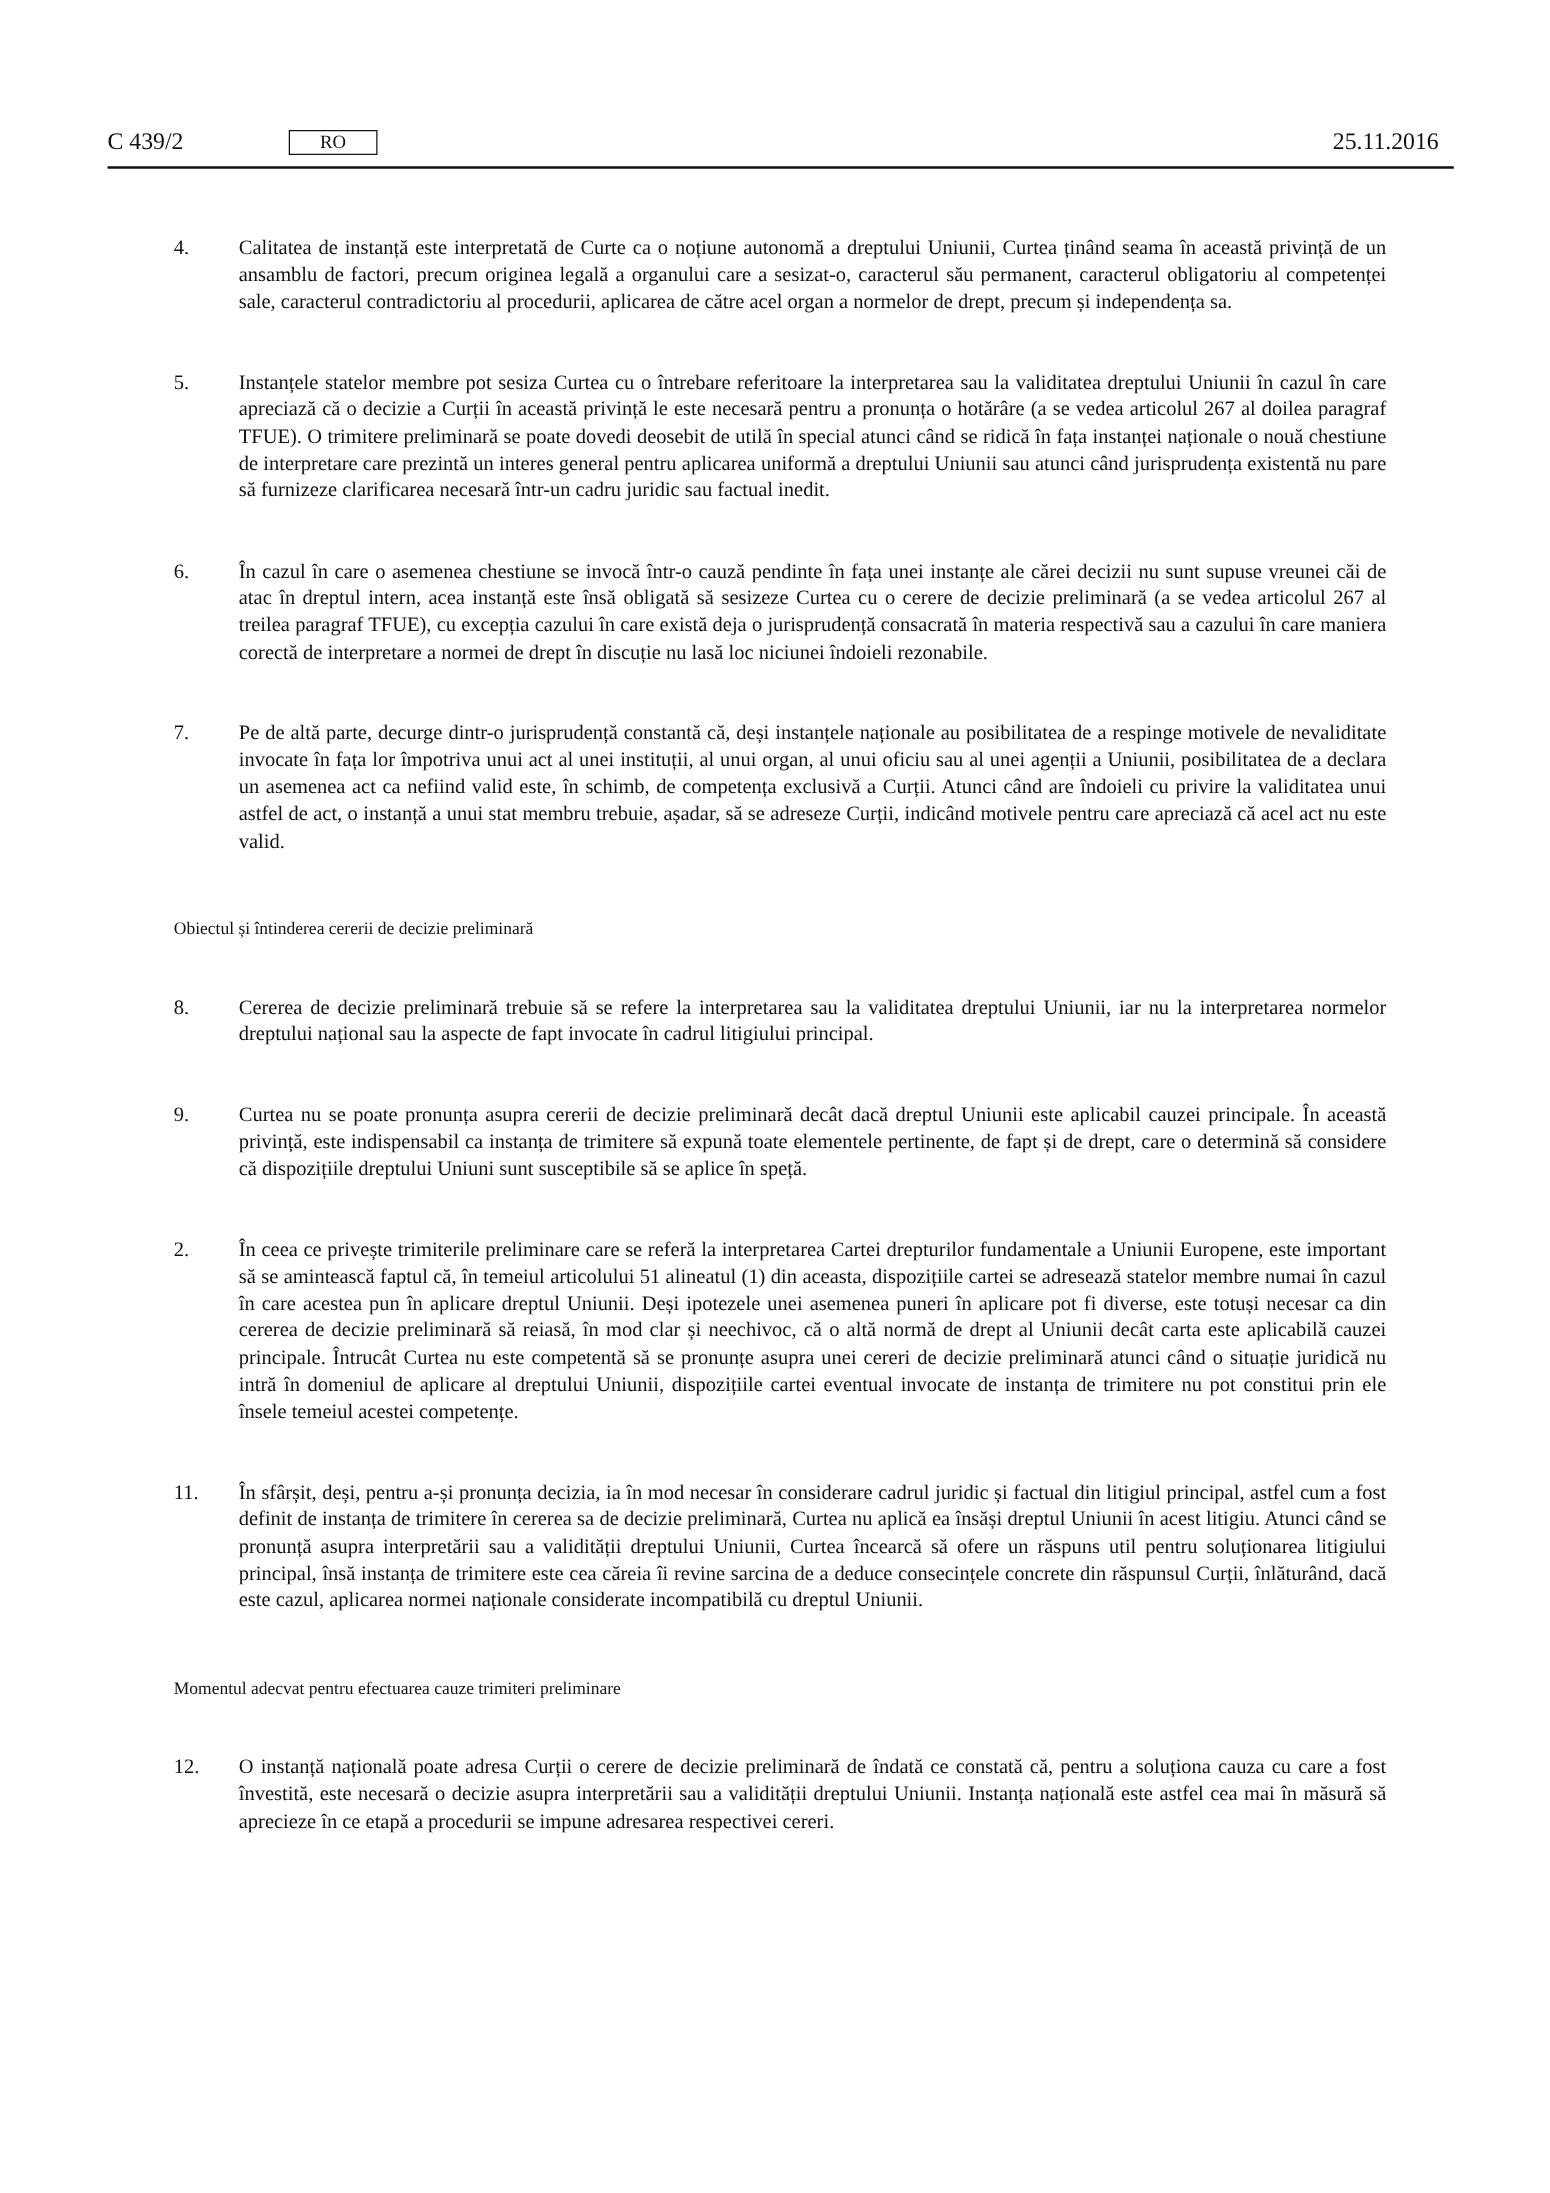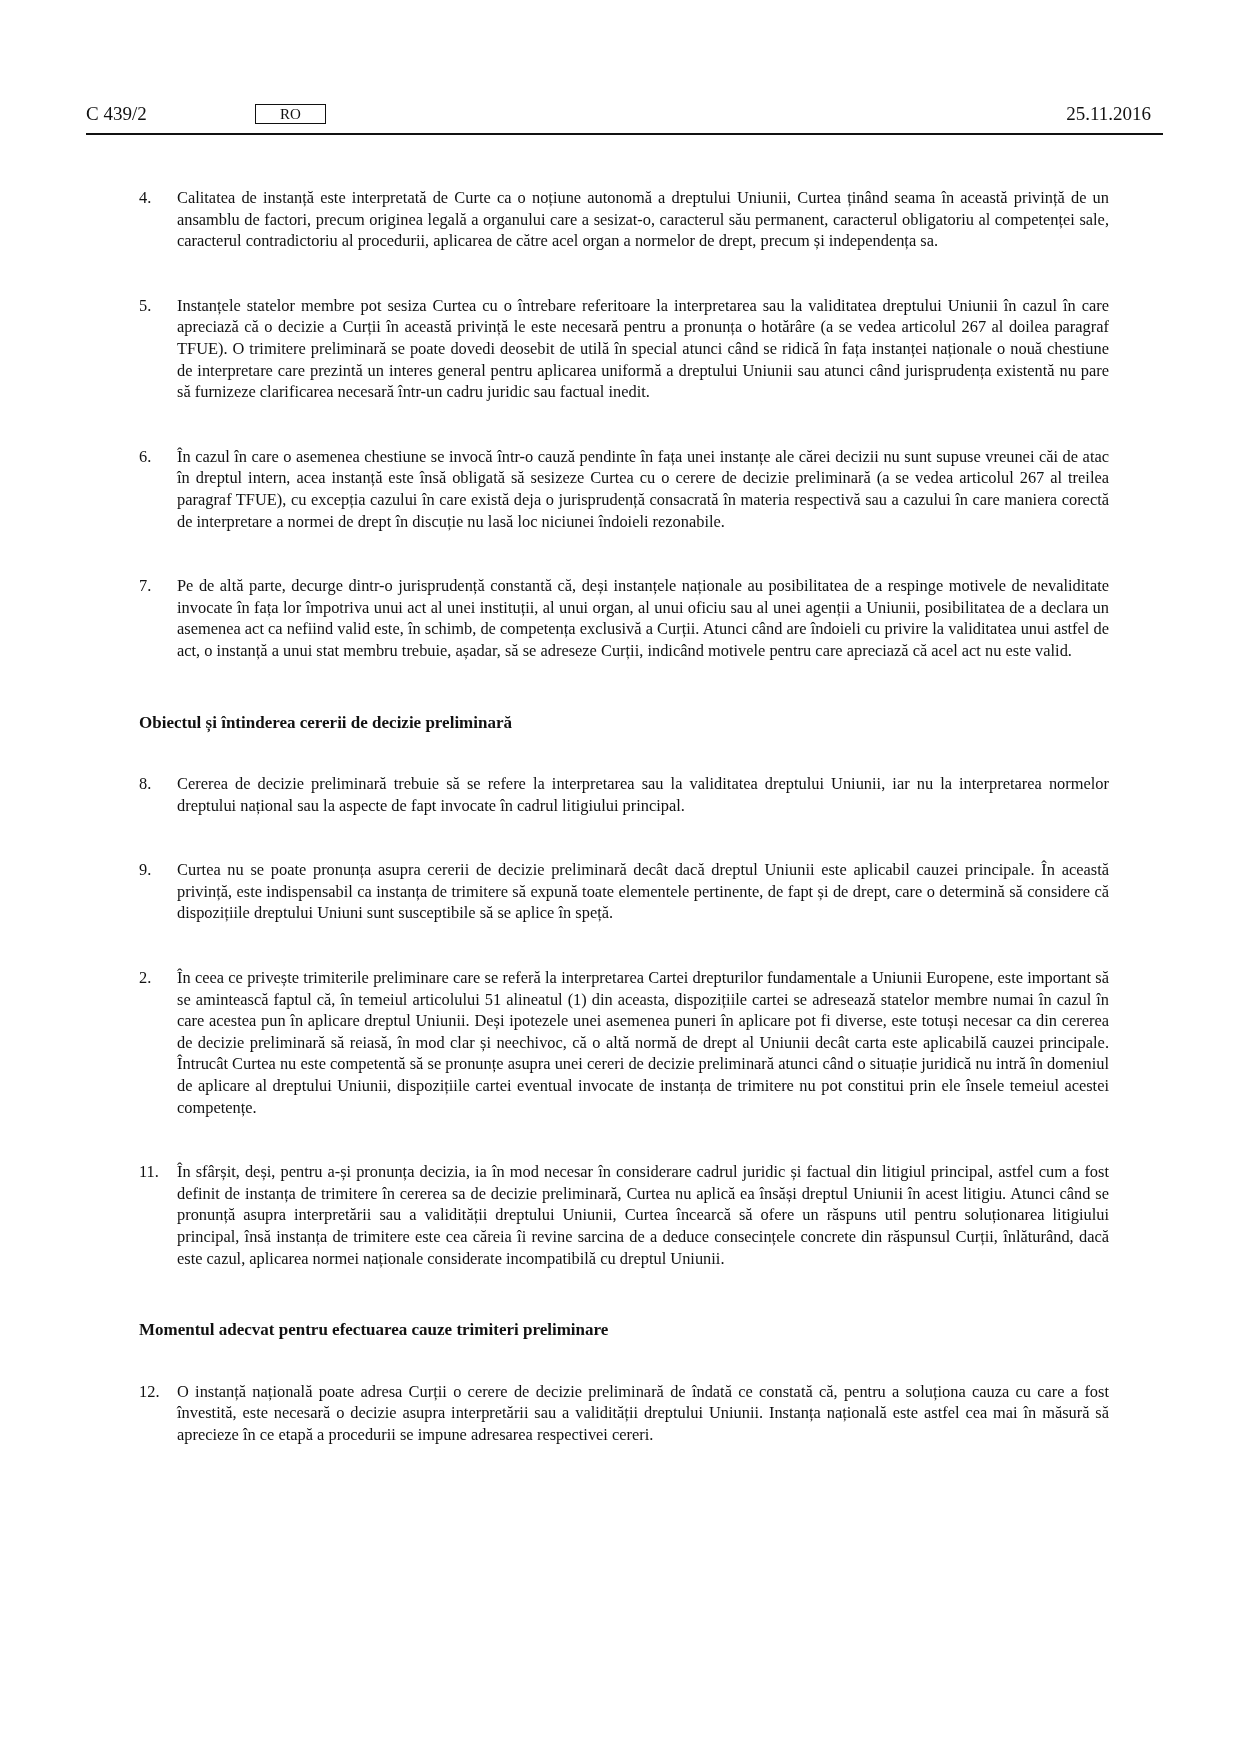--- a/index.html
+++ b/index.html
@@ -7,39 +7,39 @@
     width: 1240px; height: 1754px; position: relative; overflow: hidden;
     font-family: "Liberation Serif", "DejaVu Serif", serif;
     color: #111111;
   }
   .header {
     position: absolute; left: 86px; top: 101px; width: 1077px; height: 30px;
     font-size: 19px;
   }
   .header .page-ref { position: absolute; left: 0; top: 2px; }
   .header .lang-box {
-    position: absolute; left: 169px; top: 3px; width: 69px; height: 18px;
+    position: absolute; left: 145px; top: 3px; width: 69px; height: 18px;
     border: 1.5px solid #111; font-size: 15px; text-align: center; line-height: 18px;
   }
   .header .journal { position: absolute; left: 0; right: 0; top: 2px; text-align: center; }
   .header .date { position: absolute; right: 12px; top: 2px; }
   .header-rule {
     position: absolute; left: 86px; top: 133px; width: 1077px; height: 0;
     border-top: 2px solid #111;
   }
   .content {
     position: absolute; left: 139px; top: 154px; width: 970px;
     font-size: 16.4px; line-height: 21.6px; text-align: justify;
   }
   .para { margin: 0; }
   .item { position: relative; padding-left: 38px; margin: 0; }
   .item .num { position: absolute; left: 0; top: 0; }
-  .item .text { display: block; }
+  .item .text { display: block; margin-left: 14px; }
   .heading {
-    font-weight: bold; font-size: 17px; margin: 0;
+    font-weight: normal; font-size: 14px; margin: 0;
   }
 </style>
 </head>
 <body>
 
 <div class="header">
   <span class="page-ref">C 439/2</span>
   <span class="lang-box">RO</span>
   <span class="date">25.11.2016</span>
 </div>

